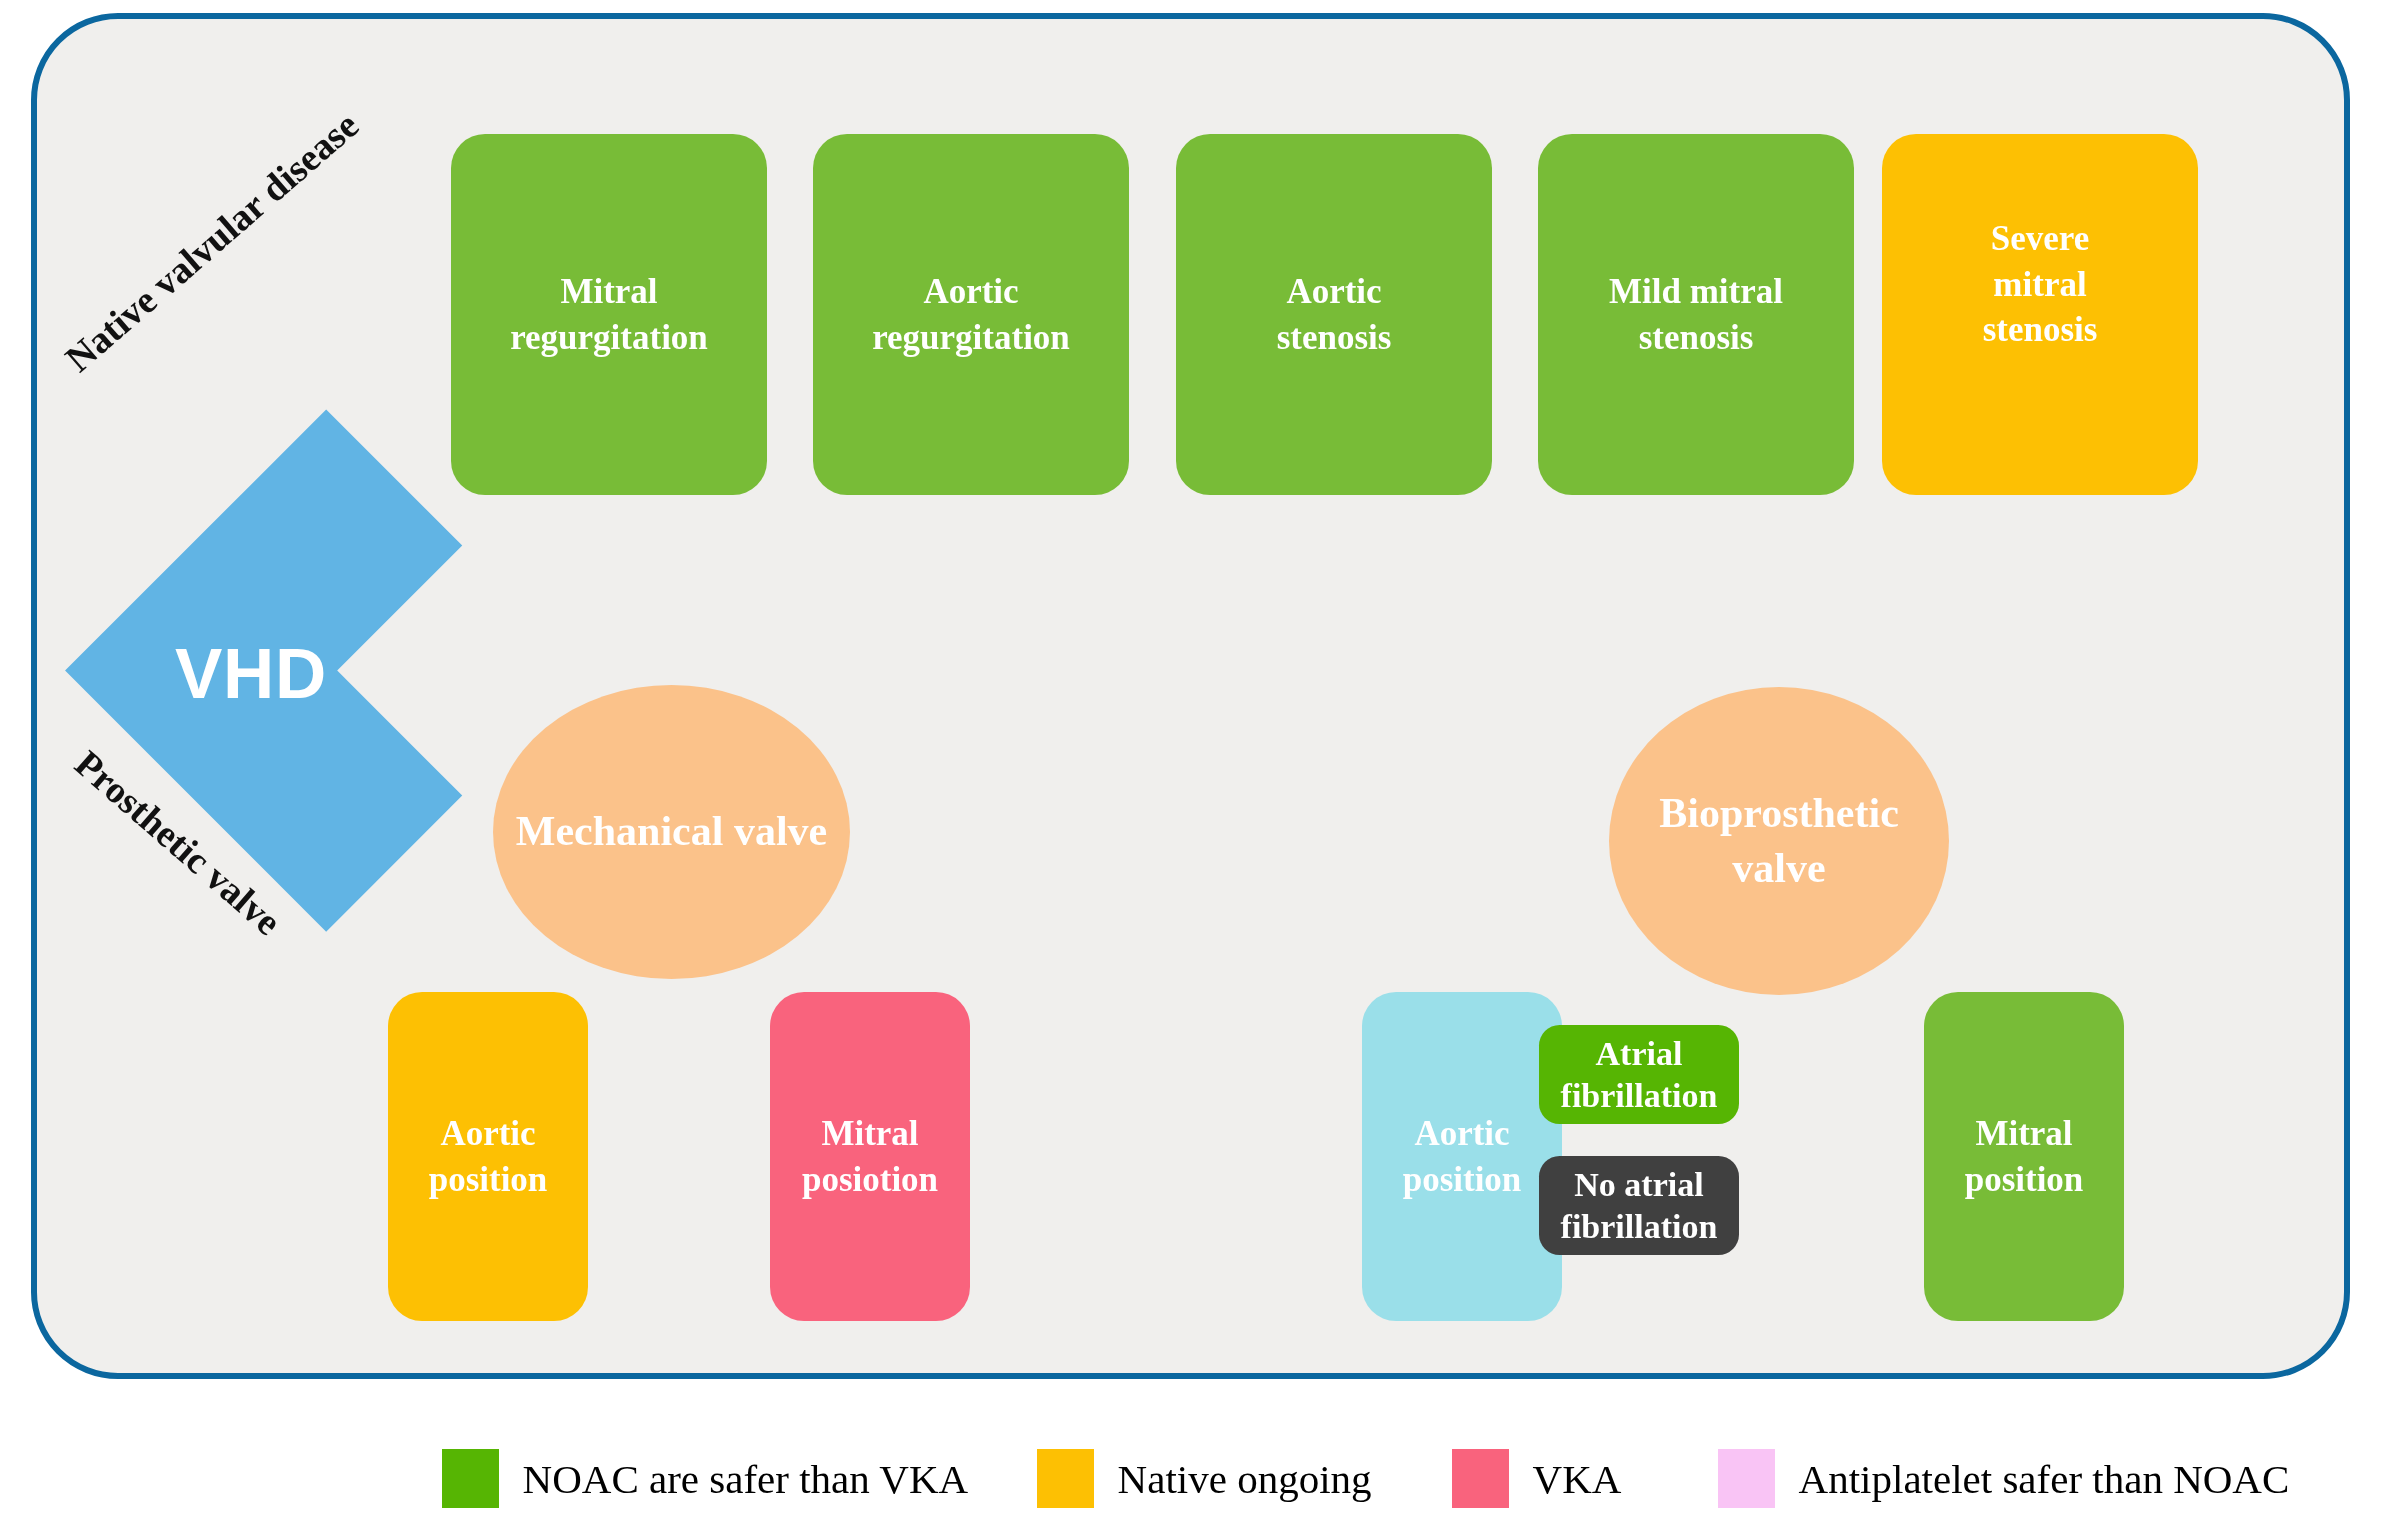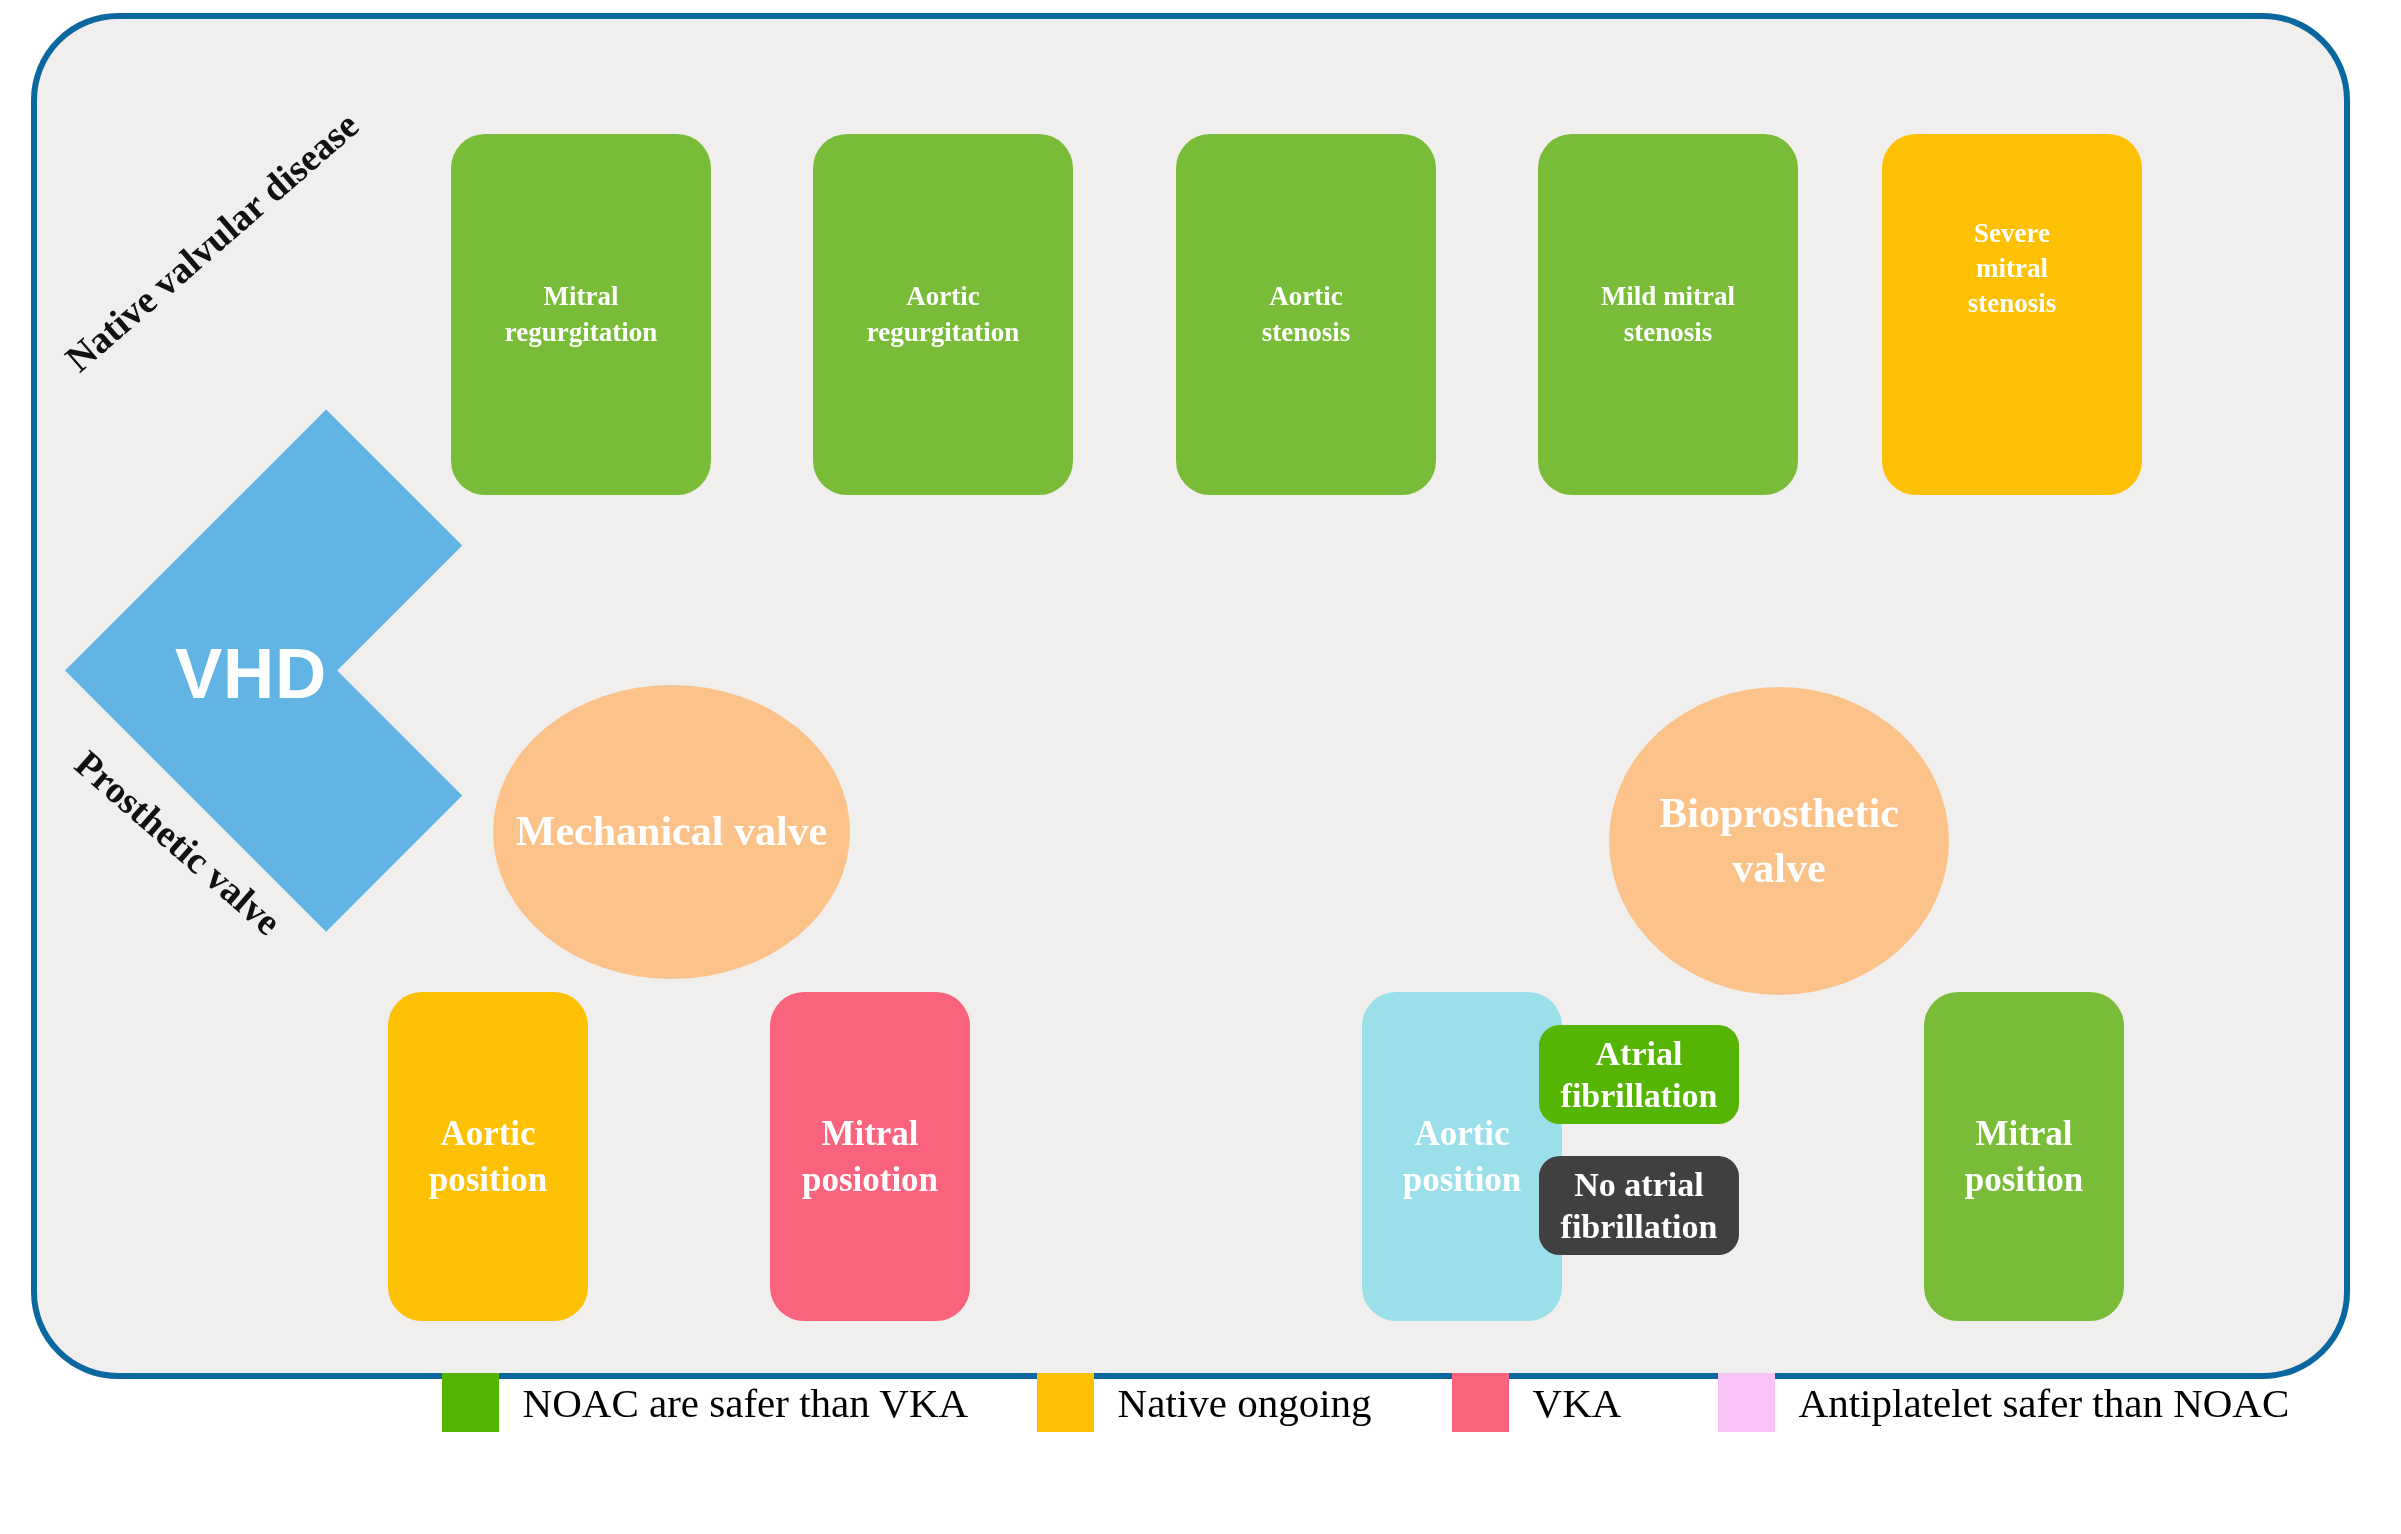--- a/index.html
+++ b/index.html
@@ -42,23 +42,23 @@
     color: #ffffff;
     font-weight: bold;
     line-height: 1.30;
     border-radius: 34px;
     padding: 2.9px 7.4px;
   }
   .node span { display: block; }
 
   .top-row-node {
     top: 134px;
-    width: 260px;
+    width: 316px;
     height: 361px;
-    font-size: 27px;
+    font-size: 35px;
   }
   .green  { background: #78bc37; }
   .yellow { background: #fdc003; }
   .red    { background: #f9637d; }
   .cyan   { background: #9adfe9; }
   .green2 { background: #56b503; }
   .pink   { background: #404040; justify-content: center; }
 
   
   .node.align-high { align-items: flex-start; padding-top: 82px; }
@@ -132,21 +132,21 @@
   #label-prosthetic {
     left: 81px;
     top: 736px;
     transform: rotate(41deg);
   }
 
   
   .legend {
     position: absolute;
     left: 0;
-    top: 1357px;
+    top: 1433px;
     width: 2401px;
     height: 96px;
   }
   .legend-item {
     position: absolute;
     display: flex;
     align-items: center;
     height: 74px;
   }
   .legend-swatch {

